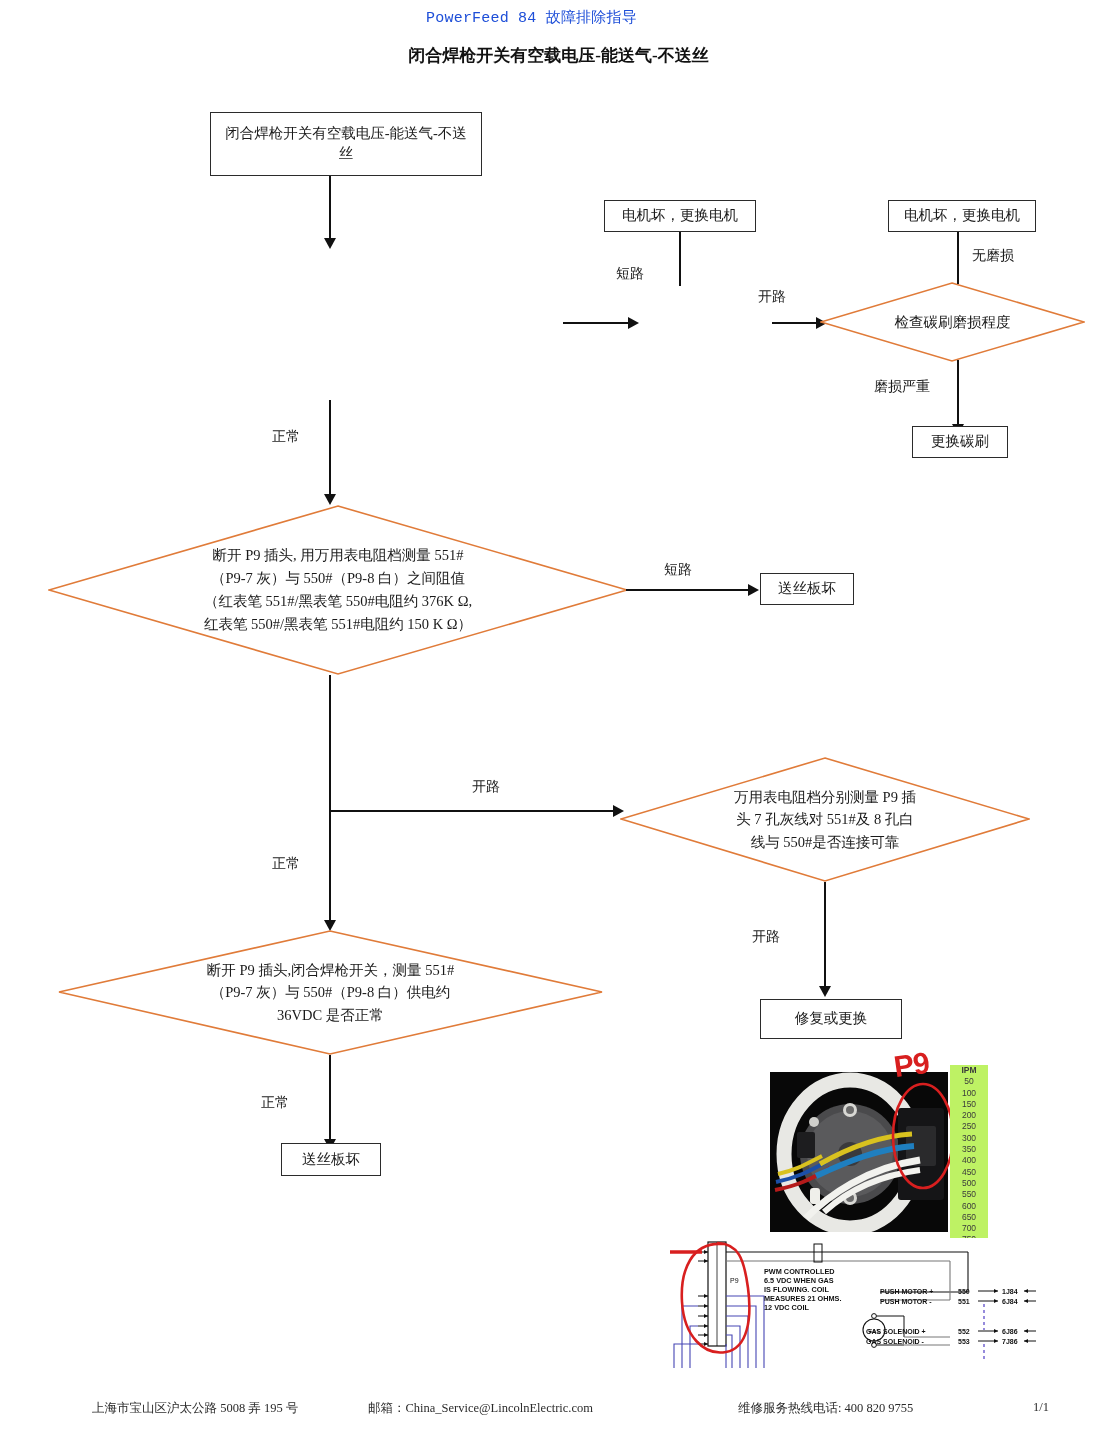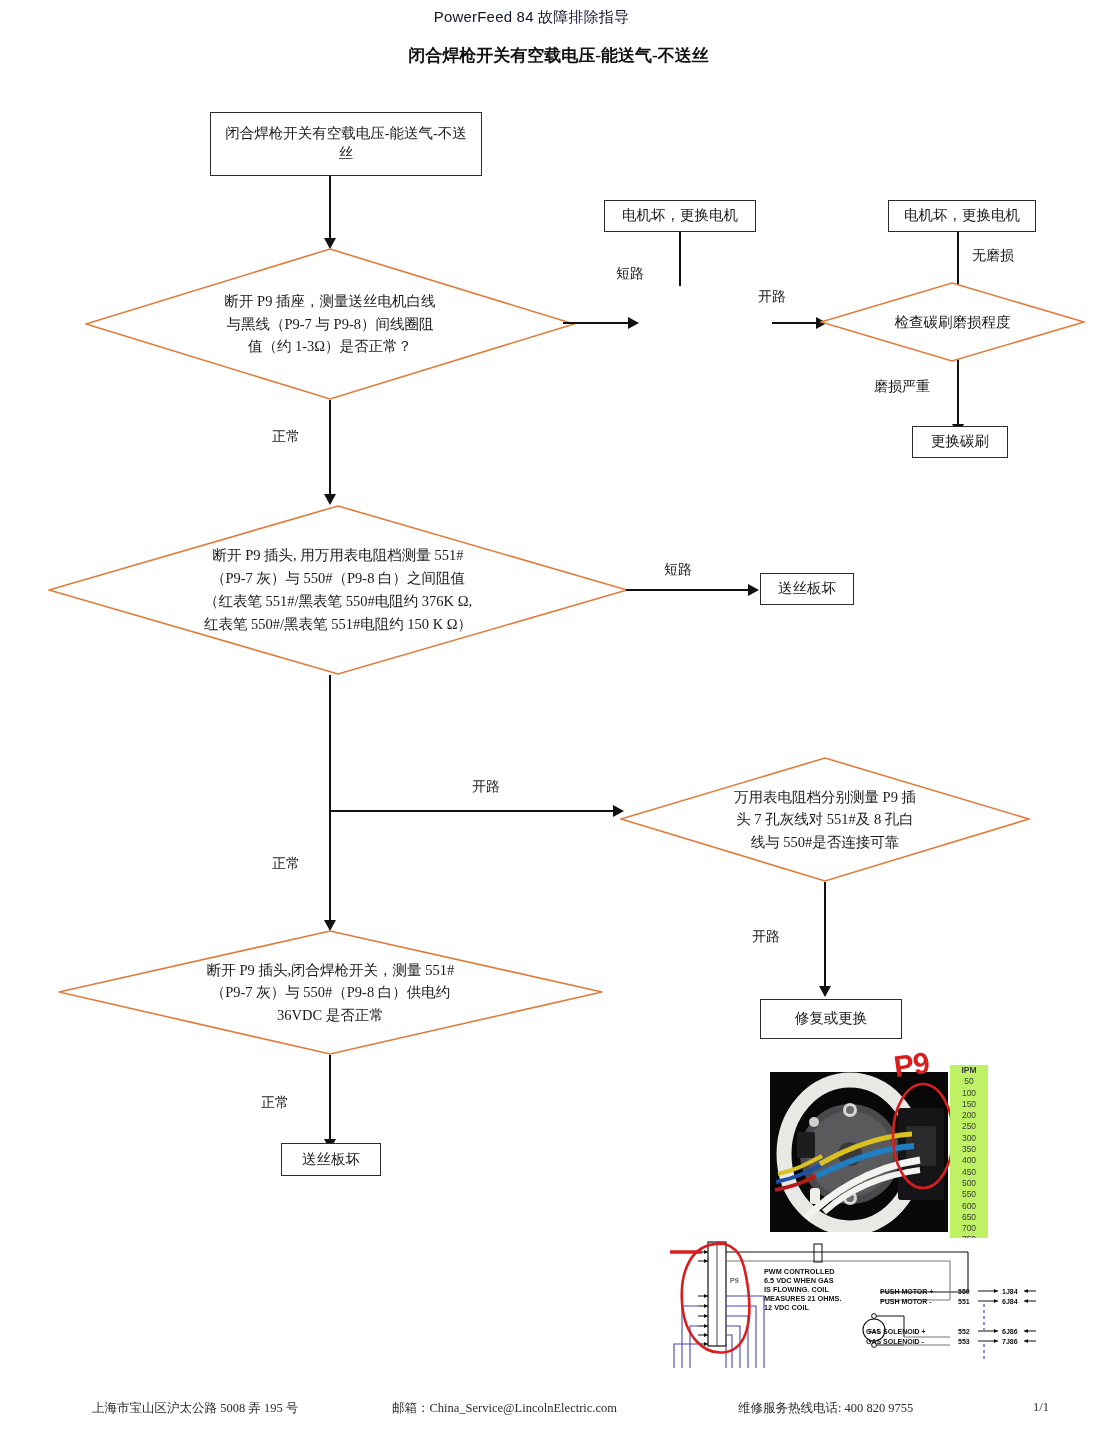--- a/index.html
+++ b/index.html
@@ -10,22 +10,22 @@
     color:#1a1a1a;
     position:relative;
     overflow:hidden;
   }
   .page{position:absolute;inset:0;}
   .abs{position:absolute;}
 
   
   .doc-header{
     top:8px;left:0;width:1063px;text-align:center;
-    font-size:15px;color:#0f172a;
-    font-family:Liberation Sans, sans-serif;
+    font-size:15px;color:#1d4ed8;
+    font-family:Liberation Mono, monospace;
     letter-spacing:.2px;
   }
   .doc-title{
     top:44px;left:0;width:1117px;text-align:center;
     font-size:17px;font-weight:bold;color:#111;
   }
 
   
   .box{
     border:1.4px solid #2b2b2b;
@@ -129,30 +129,20 @@
 <div class="page">
 
   <div class="abs doc-header">PowerFeed 84  故障排除指导</div>
   <div class="abs doc-title">闭合焊枪开关有空载电压-能送气-不送丝</div>
 
   <div class="abs box" style="left:210px;top:112px;width:272px;height:64px;">闭合焊枪开关有空载电压-能送气-不送丝</div>
 
   <div class="abs vline" style="left:329px;top:176px;height:62px;"></div>
   <div class="abs arrow-down" style="left:324px;top:238px;"></div>
 
-  <div class="abs diamond-wrap" style="left:85px;top:248px;width:490px;height:152px;">
-    <div class="diamond-shape">
-      <svg viewBox="0 0 490 152" preserveAspectRatio="none">
-        <polygon points="245,1 489,76 245,151 1,76" fill="#ffffff" stroke="#E07B39" stroke-width="1.6"></polygon>
-      </svg>
-    </div>
-    <div class="diamond-text">断开 P9 插座，测量送丝电机白线
-与黑线（P9-7 与 P9-8）间线圈阻
-值（约 1-3Ω）是否正常？</div>
-  </div>
 
   <div class="abs edge-label" style="left:272px;top:428px;">正常</div>
   <div class="abs vline" style="left:329px;top:400px;height:94px;"></div>
   <div class="abs arrow-down" style="left:324px;top:494px;"></div>
 
   <div class="abs hline" style="left:563px;top:322px;width:70px;"></div>
   <div class="abs arrow-right" style="left:628px;top:317px;"></div>
 
 
   <div class="abs vline" style="left:679px;top:228px;height:58px;"></div>
@@ -463,18 +453,18 @@
   </div>
 
   <div class="abs" style="left:678px;top:1240px;width:80px;height:120px;pointer-events:none;">
     <svg width="80" height="120" viewBox="0 0 80 120">
       <path d="M44 4 C 14 2, 2 30, 4 62 C 6 96, 26 116, 48 112 C 70 108, 74 78, 70 48 C 66 18, 60 4, 40 3" fill="none" stroke="#d81f1f" stroke-width="2.6" stroke-linecap="round"></path>
     </svg>
   </div>
 
   <div class="abs footer">
     <span class="f-cell" style="left:92px;top:0;">上海市宝山区沪太公路 5008 弄 195 号</span>
-    <span class="f-cell" style="left:392px;top:0;">邮箱：China_Service@LincolnElectric.com</span>
+    <span class="f-cell" style="left:368px;top:0;">邮箱：China_Service@LincolnElectric.com</span>
     <span class="f-cell" style="left:738px;top:0;">维修服务热线电话: 400 820 9755</span>
     <span class="f-cell" style="left:1033px;top:0;">1/1</span>
   </div>
 
 </div>
 
 </body></html>

